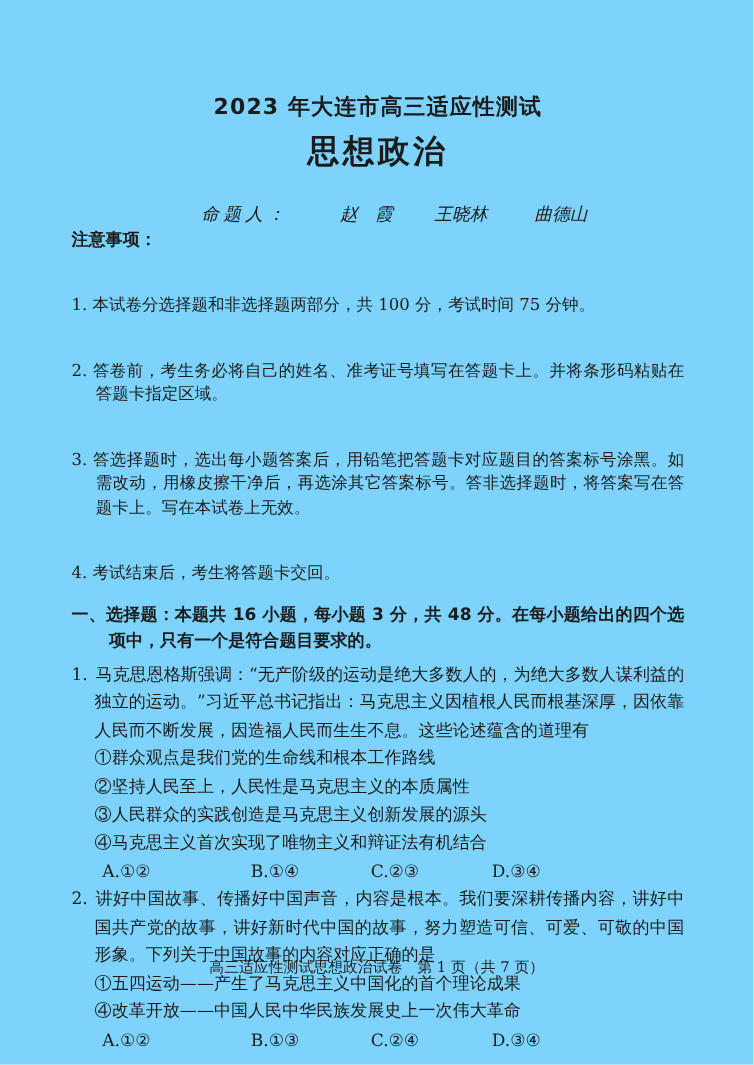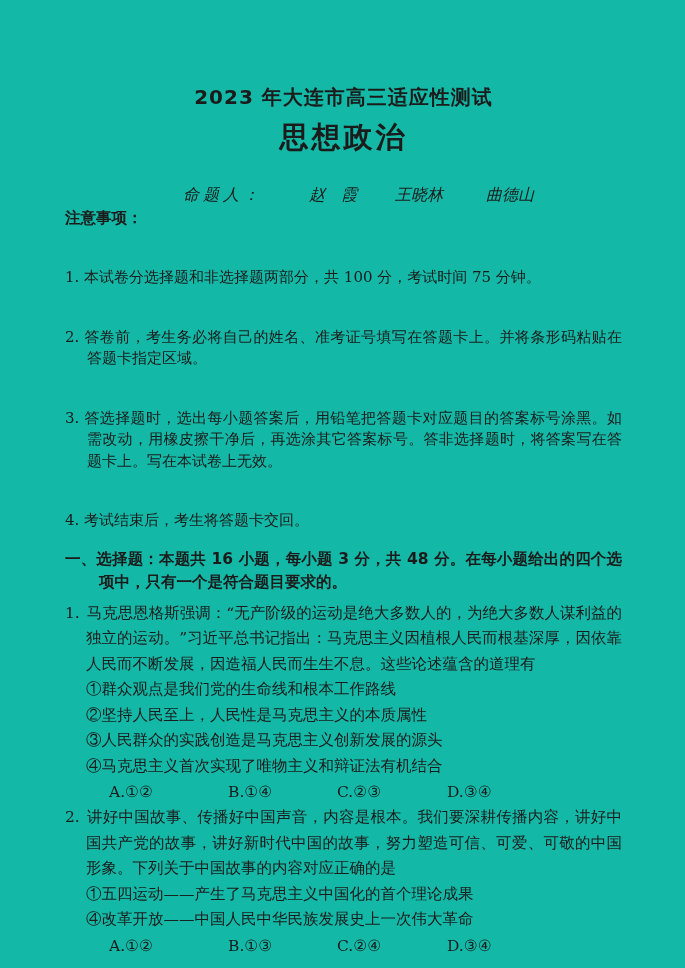--- a/index.html
+++ b/index.html
@@ -1,21 +1,21 @@
 <!DOCTYPE html>
 <html><head>
 <meta charset="utf-8">
 <style>
   * { margin: 0; padding: 0; box-sizing: border-box; }
   html, body { background: #ffffff; }
   .page {
     position: relative;
     width: 685px;
     height: 968px;
-    background: #14b8a6;
+    background: #7dd3fc;
     color: #1b1b1b;
     font-family: "DejaVu Serif", "Liberation Serif", serif;
     overflow: hidden;
   }
   .content {
     position: absolute;
     left: 65px;
     top: 86px;
     width: 557px;
   }
@@ -46,21 +46,21 @@
     line-height: 18px;
     font-style: italic;
     white-space: nowrap;
   }
   .authors .authors-label { letter-spacing: 4px; }
   .authors .name-1 { margin-left: 46px; }
   .authors .name-2 { margin-left: 38px; }
   .authors .name-3 { margin-left: 43px; }
   .notice-heading {
     margin-top: 5px;
-    font-family: Liberation Mono, monospace;
+    font-family: Liberation Serif, serif;
     font-weight: 700;
     font-size: 15.5px;
     line-height: 20px;
   }
   .notice-item {
     font-size: 15px;
     line-height: 21.5px;
     padding-left: 22px;
     text-indent: -22px;
     text-align: justify;
@@ -87,21 +87,21 @@
     text-indent: -21px;
     text-align: justify;
   }
   .q-num { margin-right: 7px; }
   .q-item { padding-left: 21px; }
   .q-options {
     position: relative;
     height: 26px;
   }
   .q-options .opt { position: absolute; top: 0; line-height: 26px; }
-  .q-options .opt-a { left: 44px; }
+  .q-options .opt-a { left: 28px; }
   .q-options .opt-b { left: 163px; text-align: center; }
   .q-options .opt-c { left: 272px; }
   .q-options .opt-d { left: 382px; }
   .page-footer {
     position: absolute;
     left: 0;
     right: 0;
     top: 871px;
     text-align: center;
     font-size: 13.5px;
@@ -157,13 +157,14 @@
       <div class="q-options">
         <span class="opt opt-a">A.①②</span>
         <span class="opt opt-b">B.①③</span>
         <span class="opt opt-c">C.②④</span>
         <span class="opt opt-d">D.③④</span>
       </div>
     </div>
 
   </div>
 
+  <div class="page-footer">高三适应性测试思想政治试卷　第 1 页（共 7 页）</div>
 </div>
 
 </body></html>

